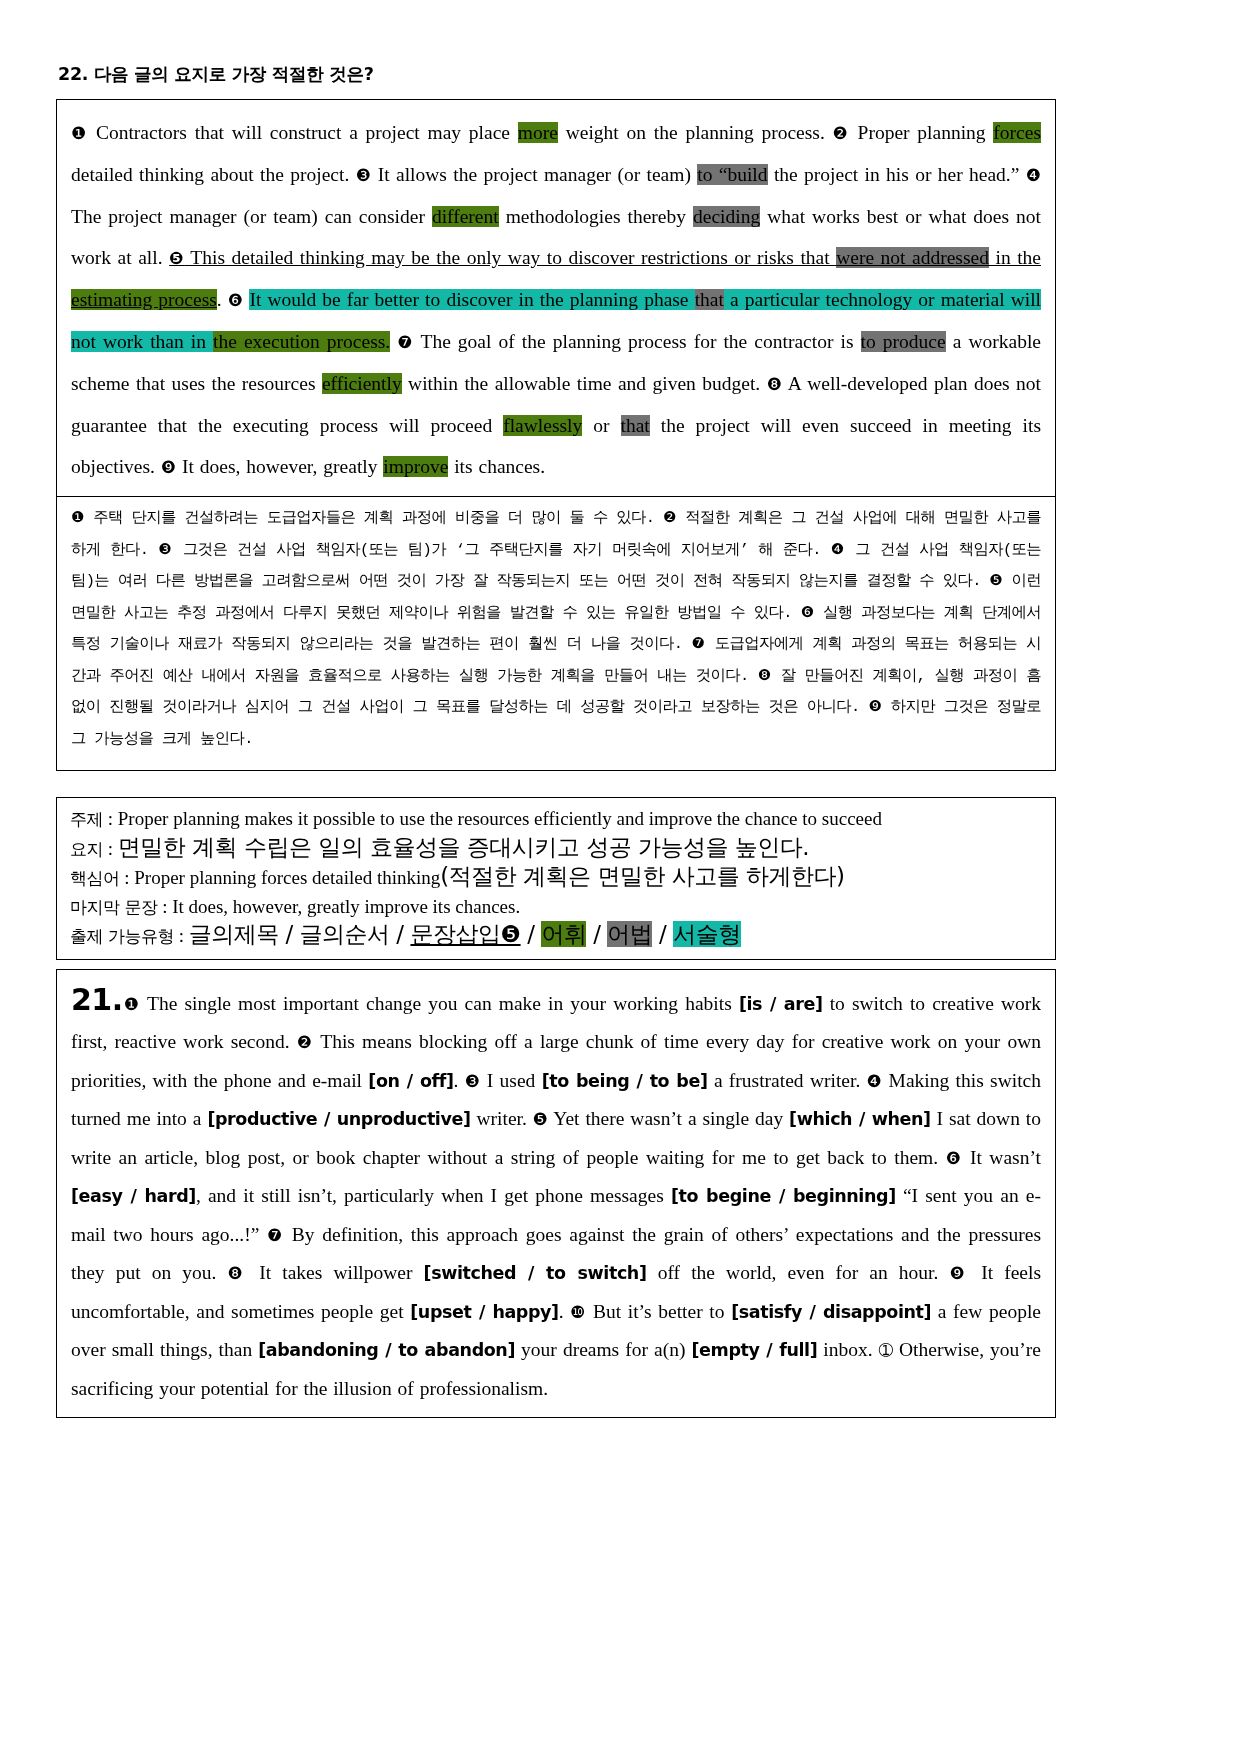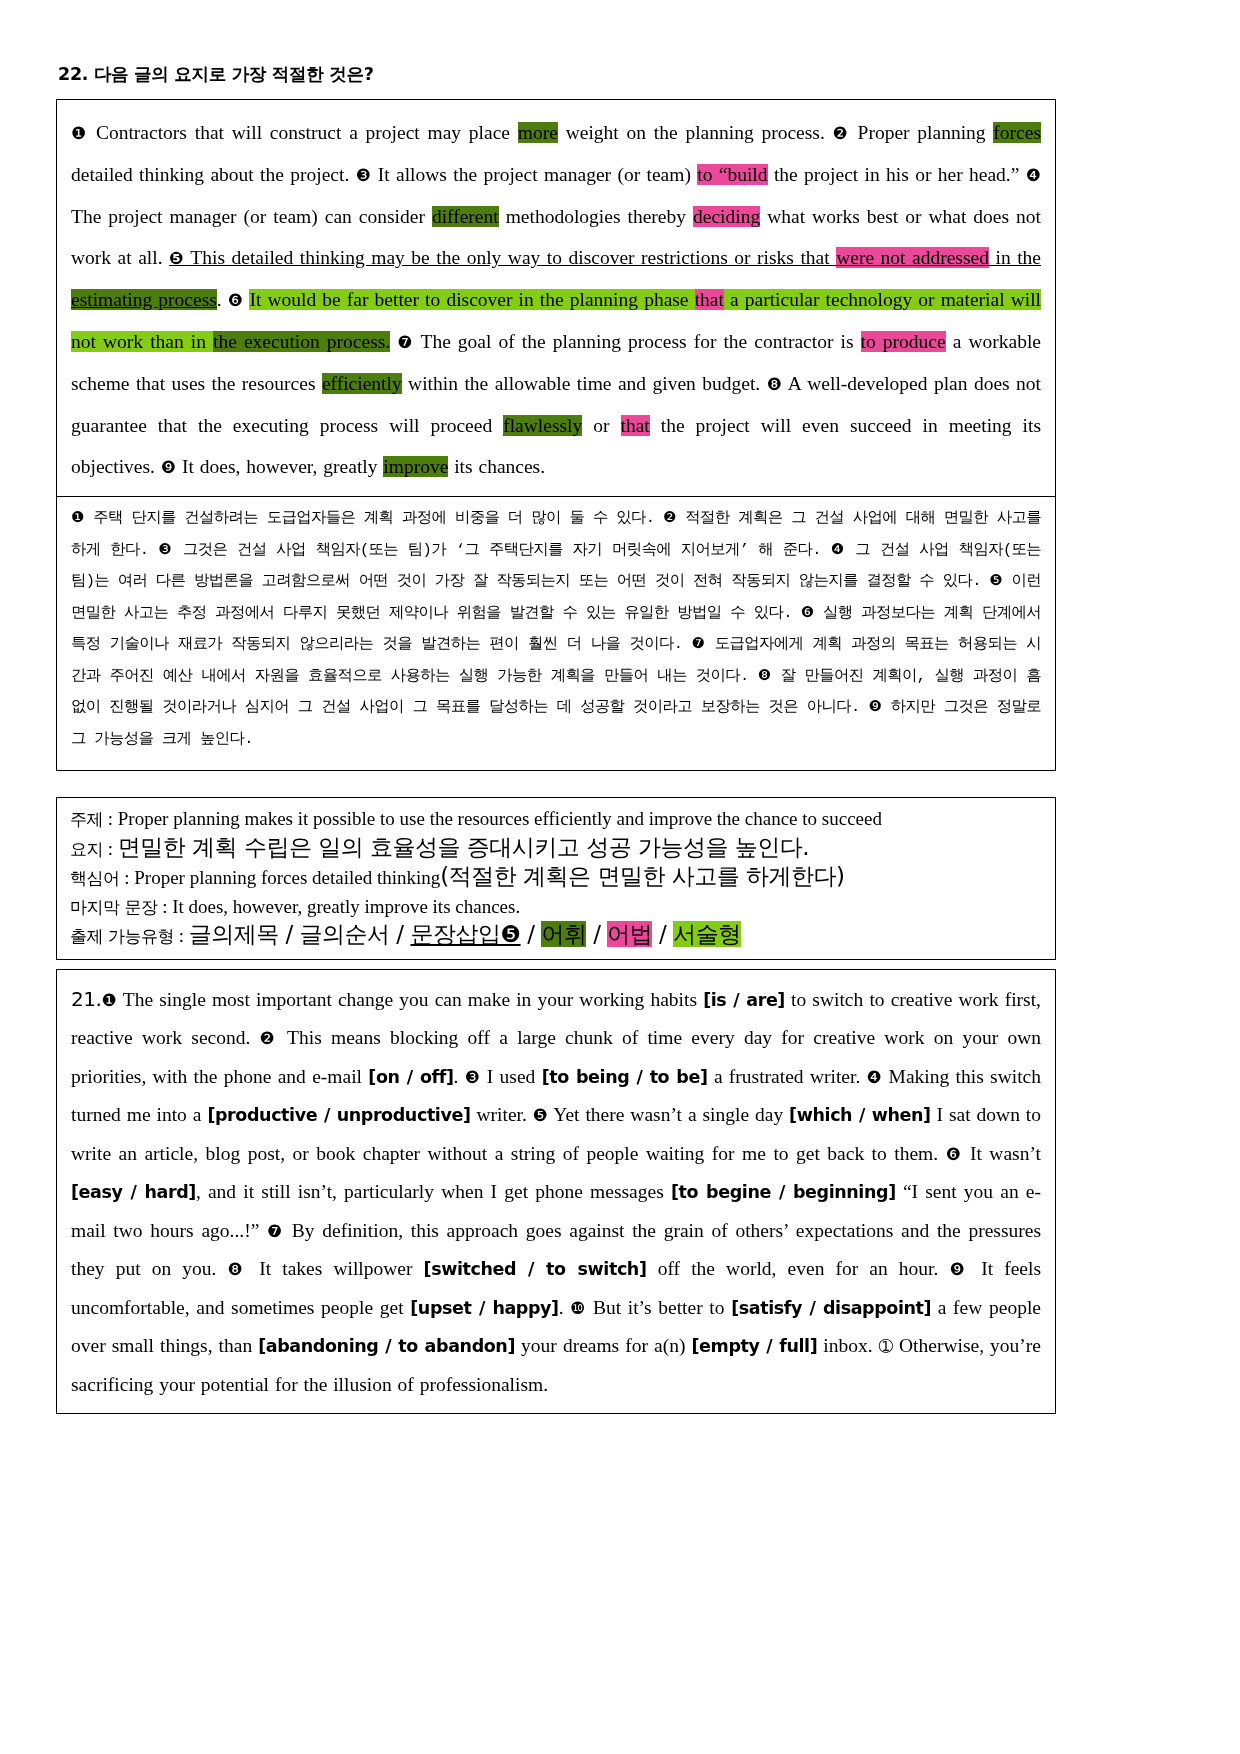--- a/index.html
+++ b/index.html
@@ -73,22 +73,22 @@
     text-align: justify;
     text-align-last: left;
   }
   .kor .num {
     font-size: 15px;
     letter-spacing: 0;
   }
 
   
   .hl-cyan   { background: #4d7c0f; }
-  .hl-green  { background: #ec4899; }
-  .hl-yellow { background: #84cc16; }
+  .hl-green  { background: #737373; }
+  .hl-yellow { background: #14b8a6; }
   .u  { text-decoration: underline; }
   .b  { font-weight: bold; }
 
   
   .box-summary {
     margin-top: 26px;
     padding: 7px 13px 8px 13px;
     font-size: 19px;
     line-height: 27.5px;
   }
@@ -118,22 +118,22 @@
   }
   .q21-body {
     font-size: 19.5px;
     line-height: 37.5px;
     text-align: justify;
     text-align-last: left;
     word-spacing: 1px;
   }
   .q21-body .qnum {
     font-family: "DejaVu Sans", sans-serif;
-    font-weight: normal;
-    font-size: 20px;
+    font-weight: bold;
+    font-size: 30px;
     letter-spacing: -0.5px;
   }
   .q21-body .num {
     font-family: "DejaVu Sans", sans-serif;
     font-size: 17px;
   }
   .choice {
     font-family: "DejaVu Sans", sans-serif;
     font-size: 17.5px;
     font-weight: bold;

